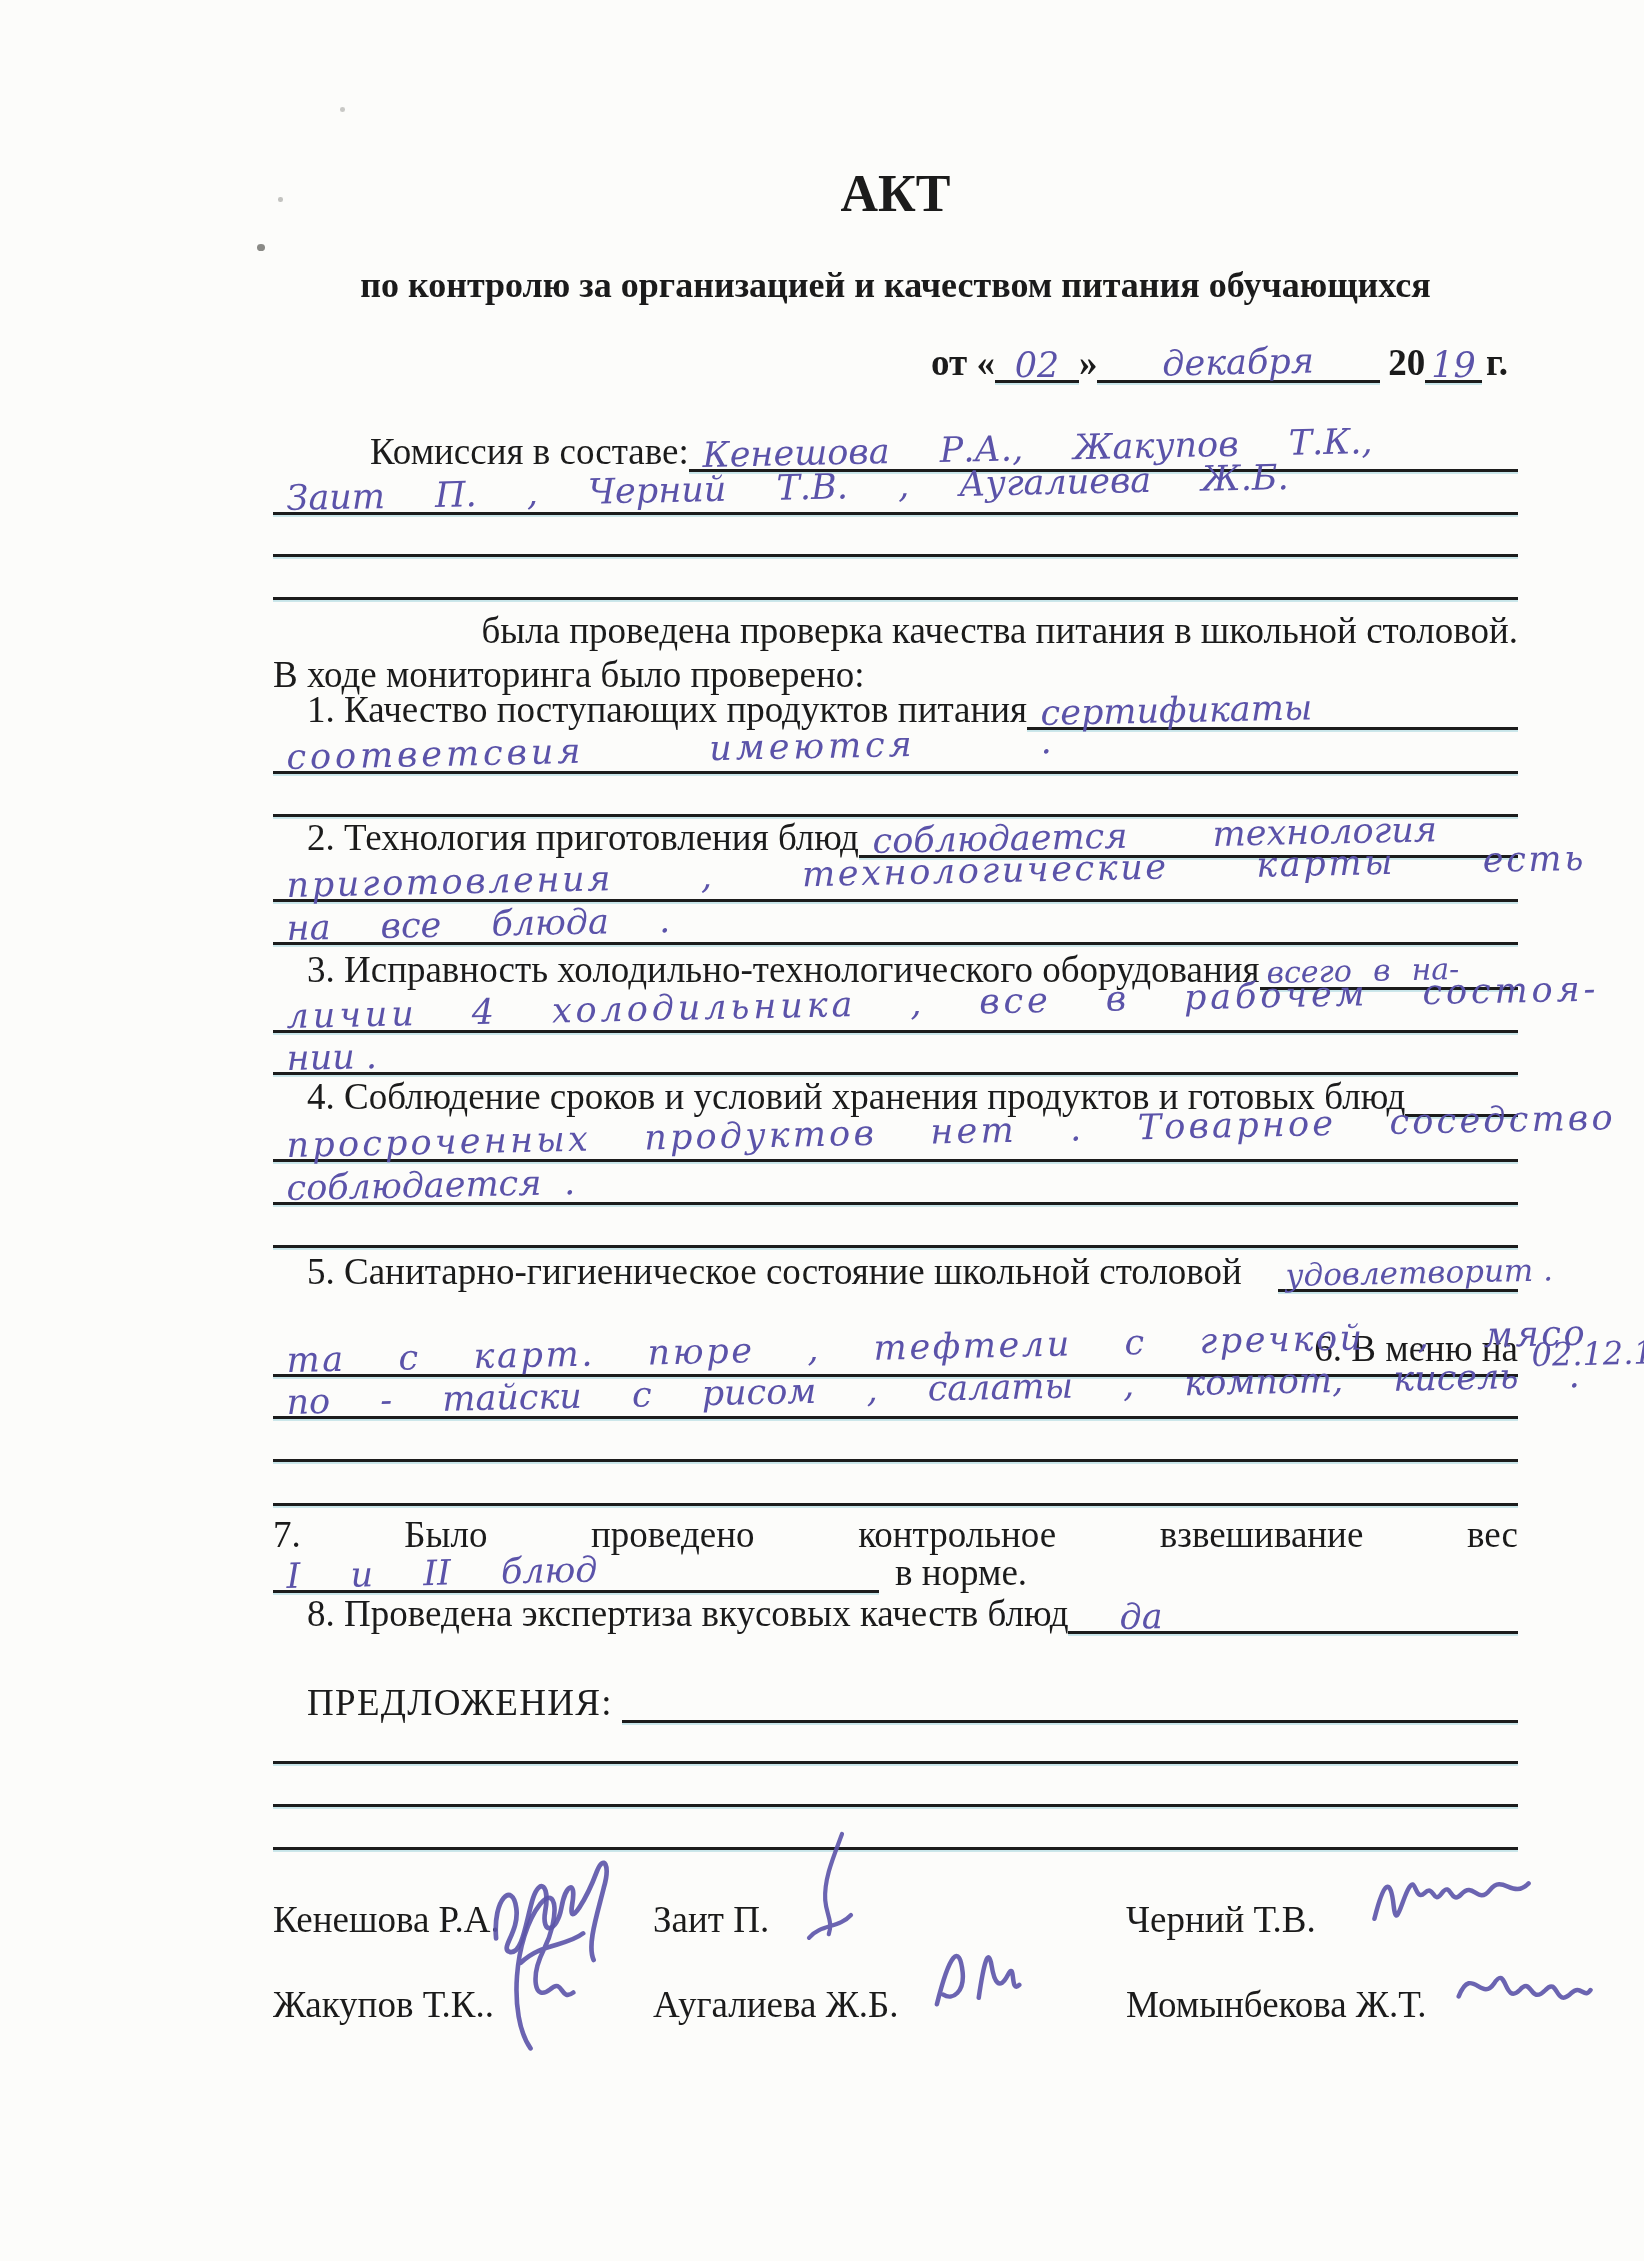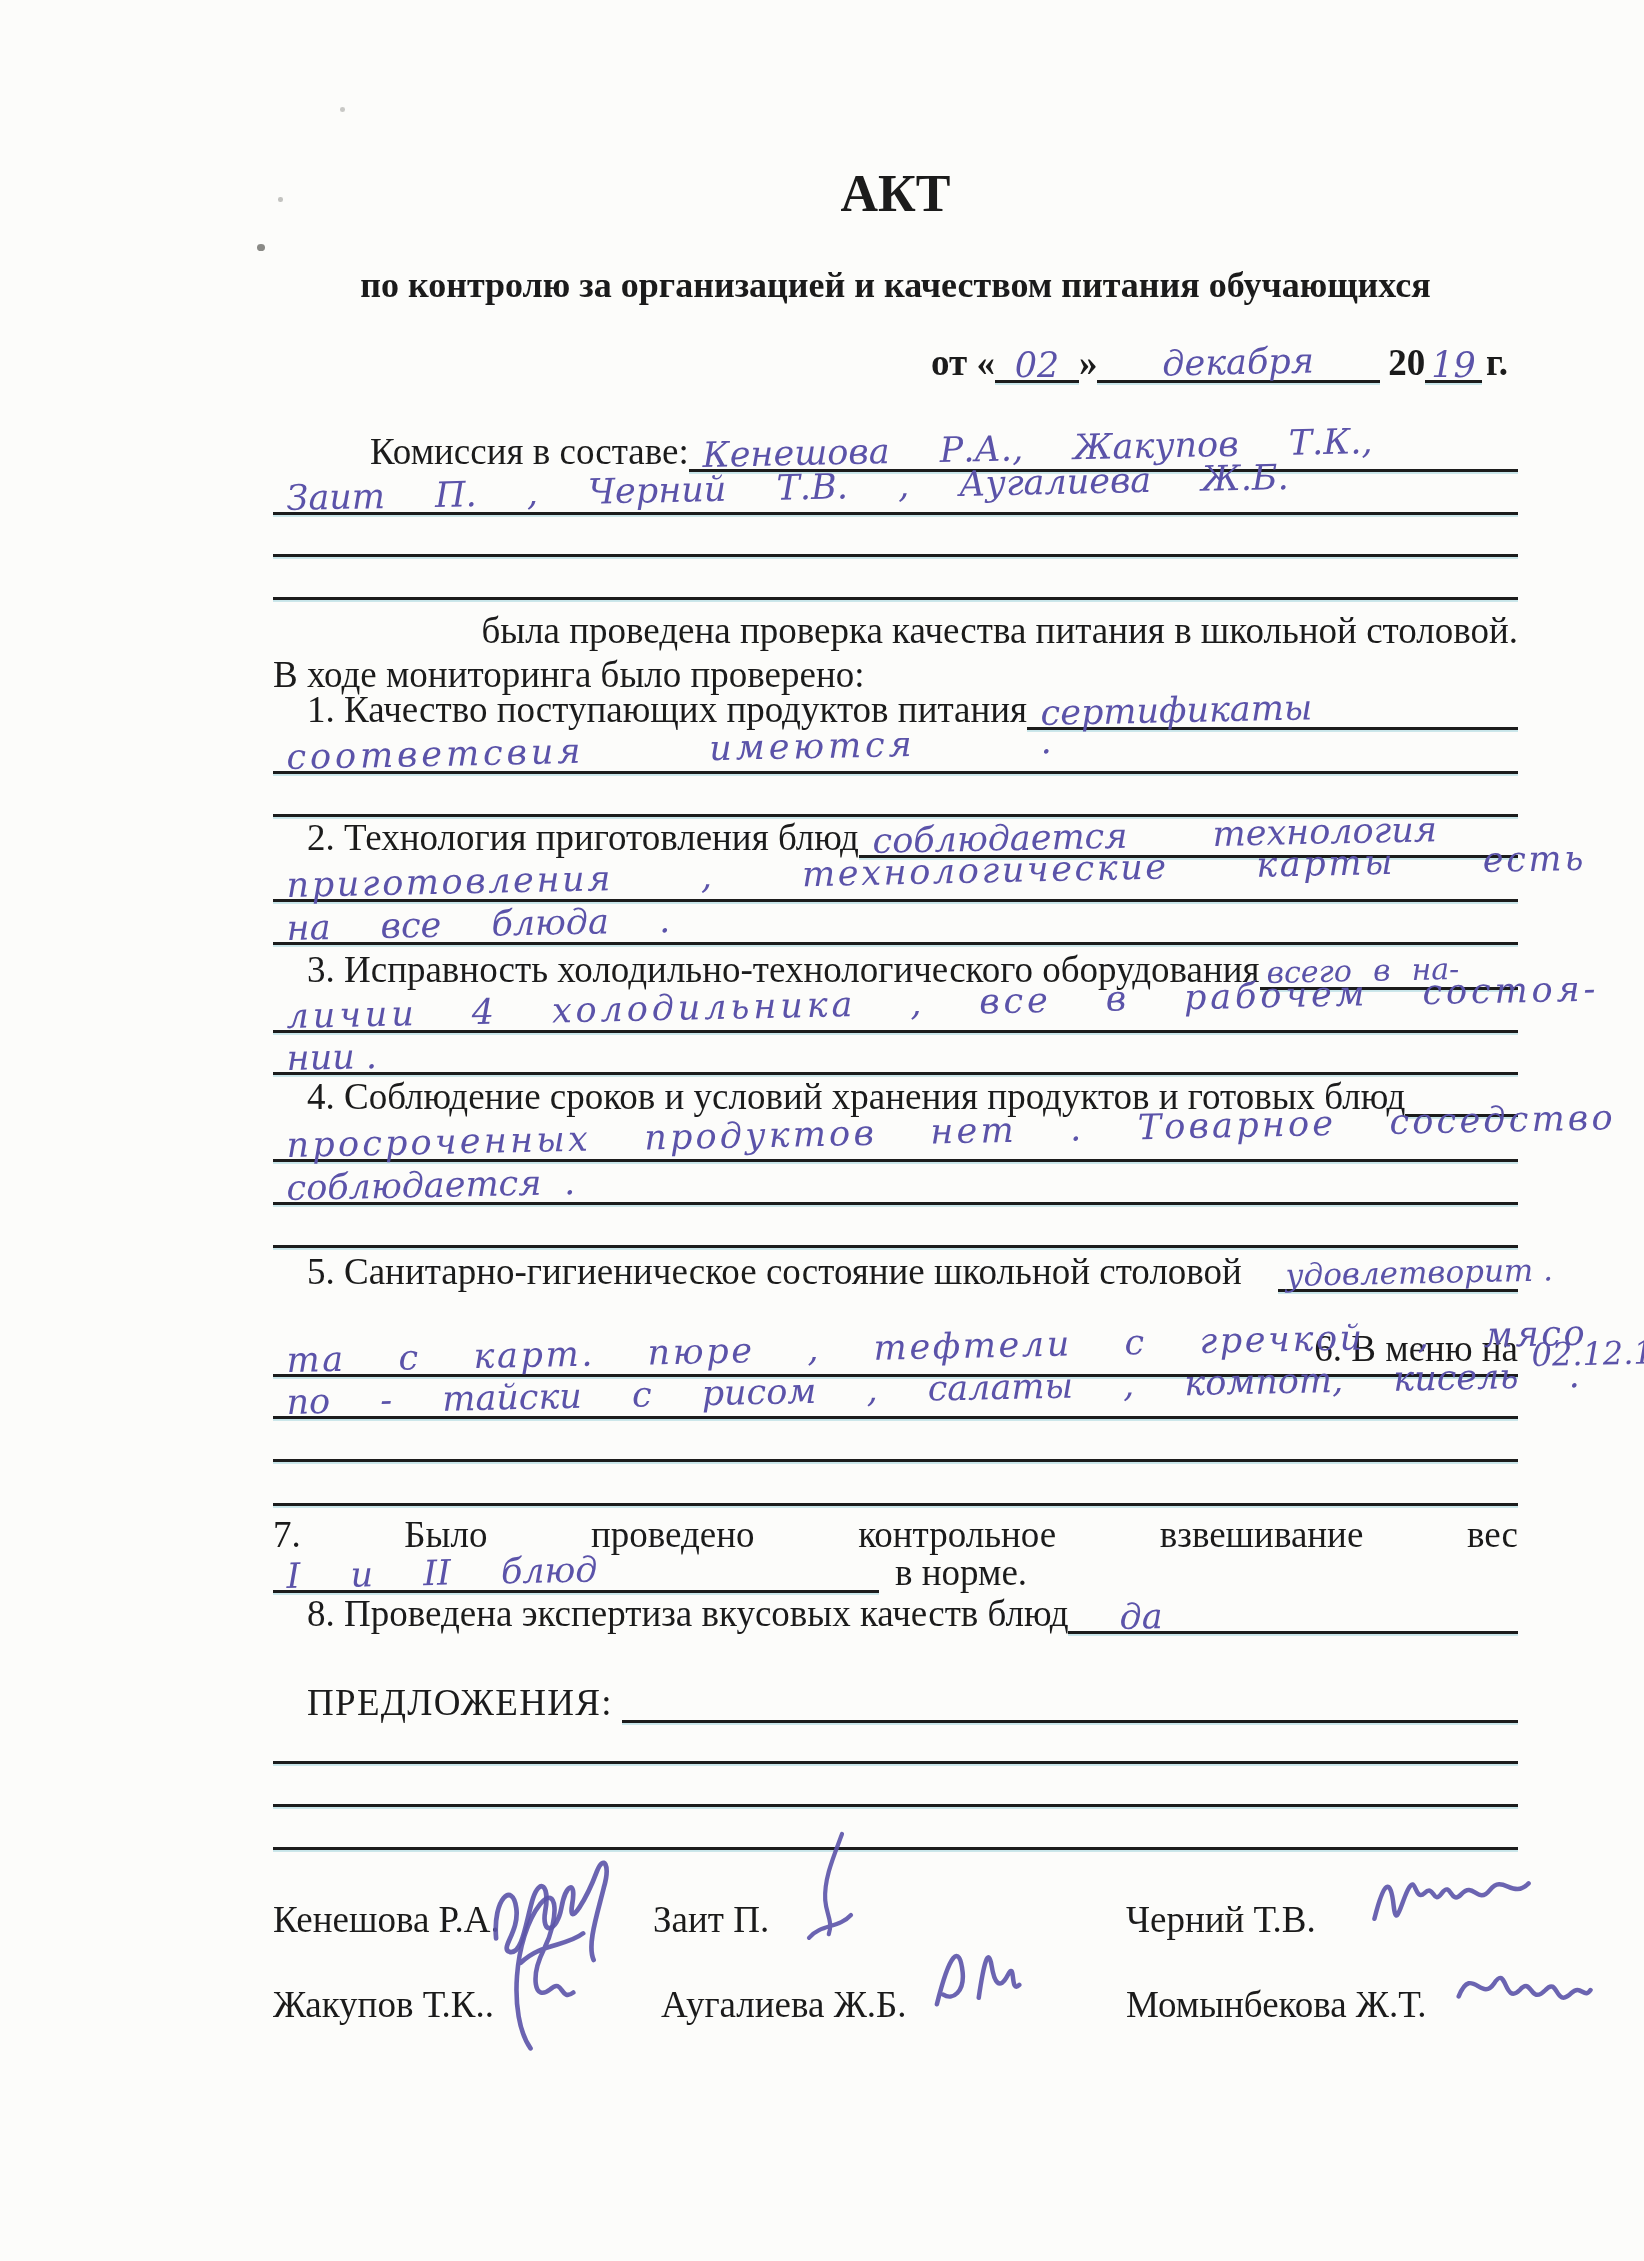--- a/index.html
+++ b/index.html
@@ -259,21 +259,21 @@
     <svg class="sig" style="left:1095px;top:-48px;" width="167" height="97" viewBox="0 0 260 140">
       <path d="M10,100 C25,40 35,35 40,80 C44,115 50,80 62,55 C75,28 72,75 88,60 C104,45 100,80 115,60 C130,40 128,80 145,62 C165,40 170,80 190,55 C210,30 225,70 250,45"></path>
     </svg>
   </div>
 
   <div class="sigrow" style="top:1984px;">
     <span class="signame" style="left:0;">Жакупов Т.К..</span>
     <svg class="sig" style="left:219px;top:-100px;" width="110" height="171" viewBox="0 0 160 260">
       <path d="M55,250 C20,200 30,80 70,30 C95,0 100,50 75,100 C55,140 60,180 85,160 C105,142 100,180 120,165 M40,120 C70,90 110,95 135,75"></path>
     </svg>
-    <span class="signame" style="left:388px;">Аугалиева Ж.Б.</span>
+    <span class="signame" style="left:380px;">Аугалиева Ж.Б.</span>
     <svg class="sig" style="left:651px;top:-52px;" width="103" height="93" viewBox="0 0 160 140">
       <path d="M20,110 C40,30 55,15 60,60 C63,90 45,105 30,95 M85,100 C93,45 100,20 105,50 C109,75 117,90 130,65 C143,40 133,95 148,80"></path>
     </svg>
     <span class="signame" style="left:853px;">Момынбекова Ж.Т.</span>
     <svg class="sig" style="left:1179px;top:-39px;" width="142" height="90" viewBox="0 0 220 140">
       <path d="M10,80 C30,30 45,90 65,60 C85,28 80,95 105,70 C125,48 120,95 145,70 C165,48 160,100 185,75 C200,60 205,85 215,70"></path>
     </svg>
   </div>
 
 </div>

